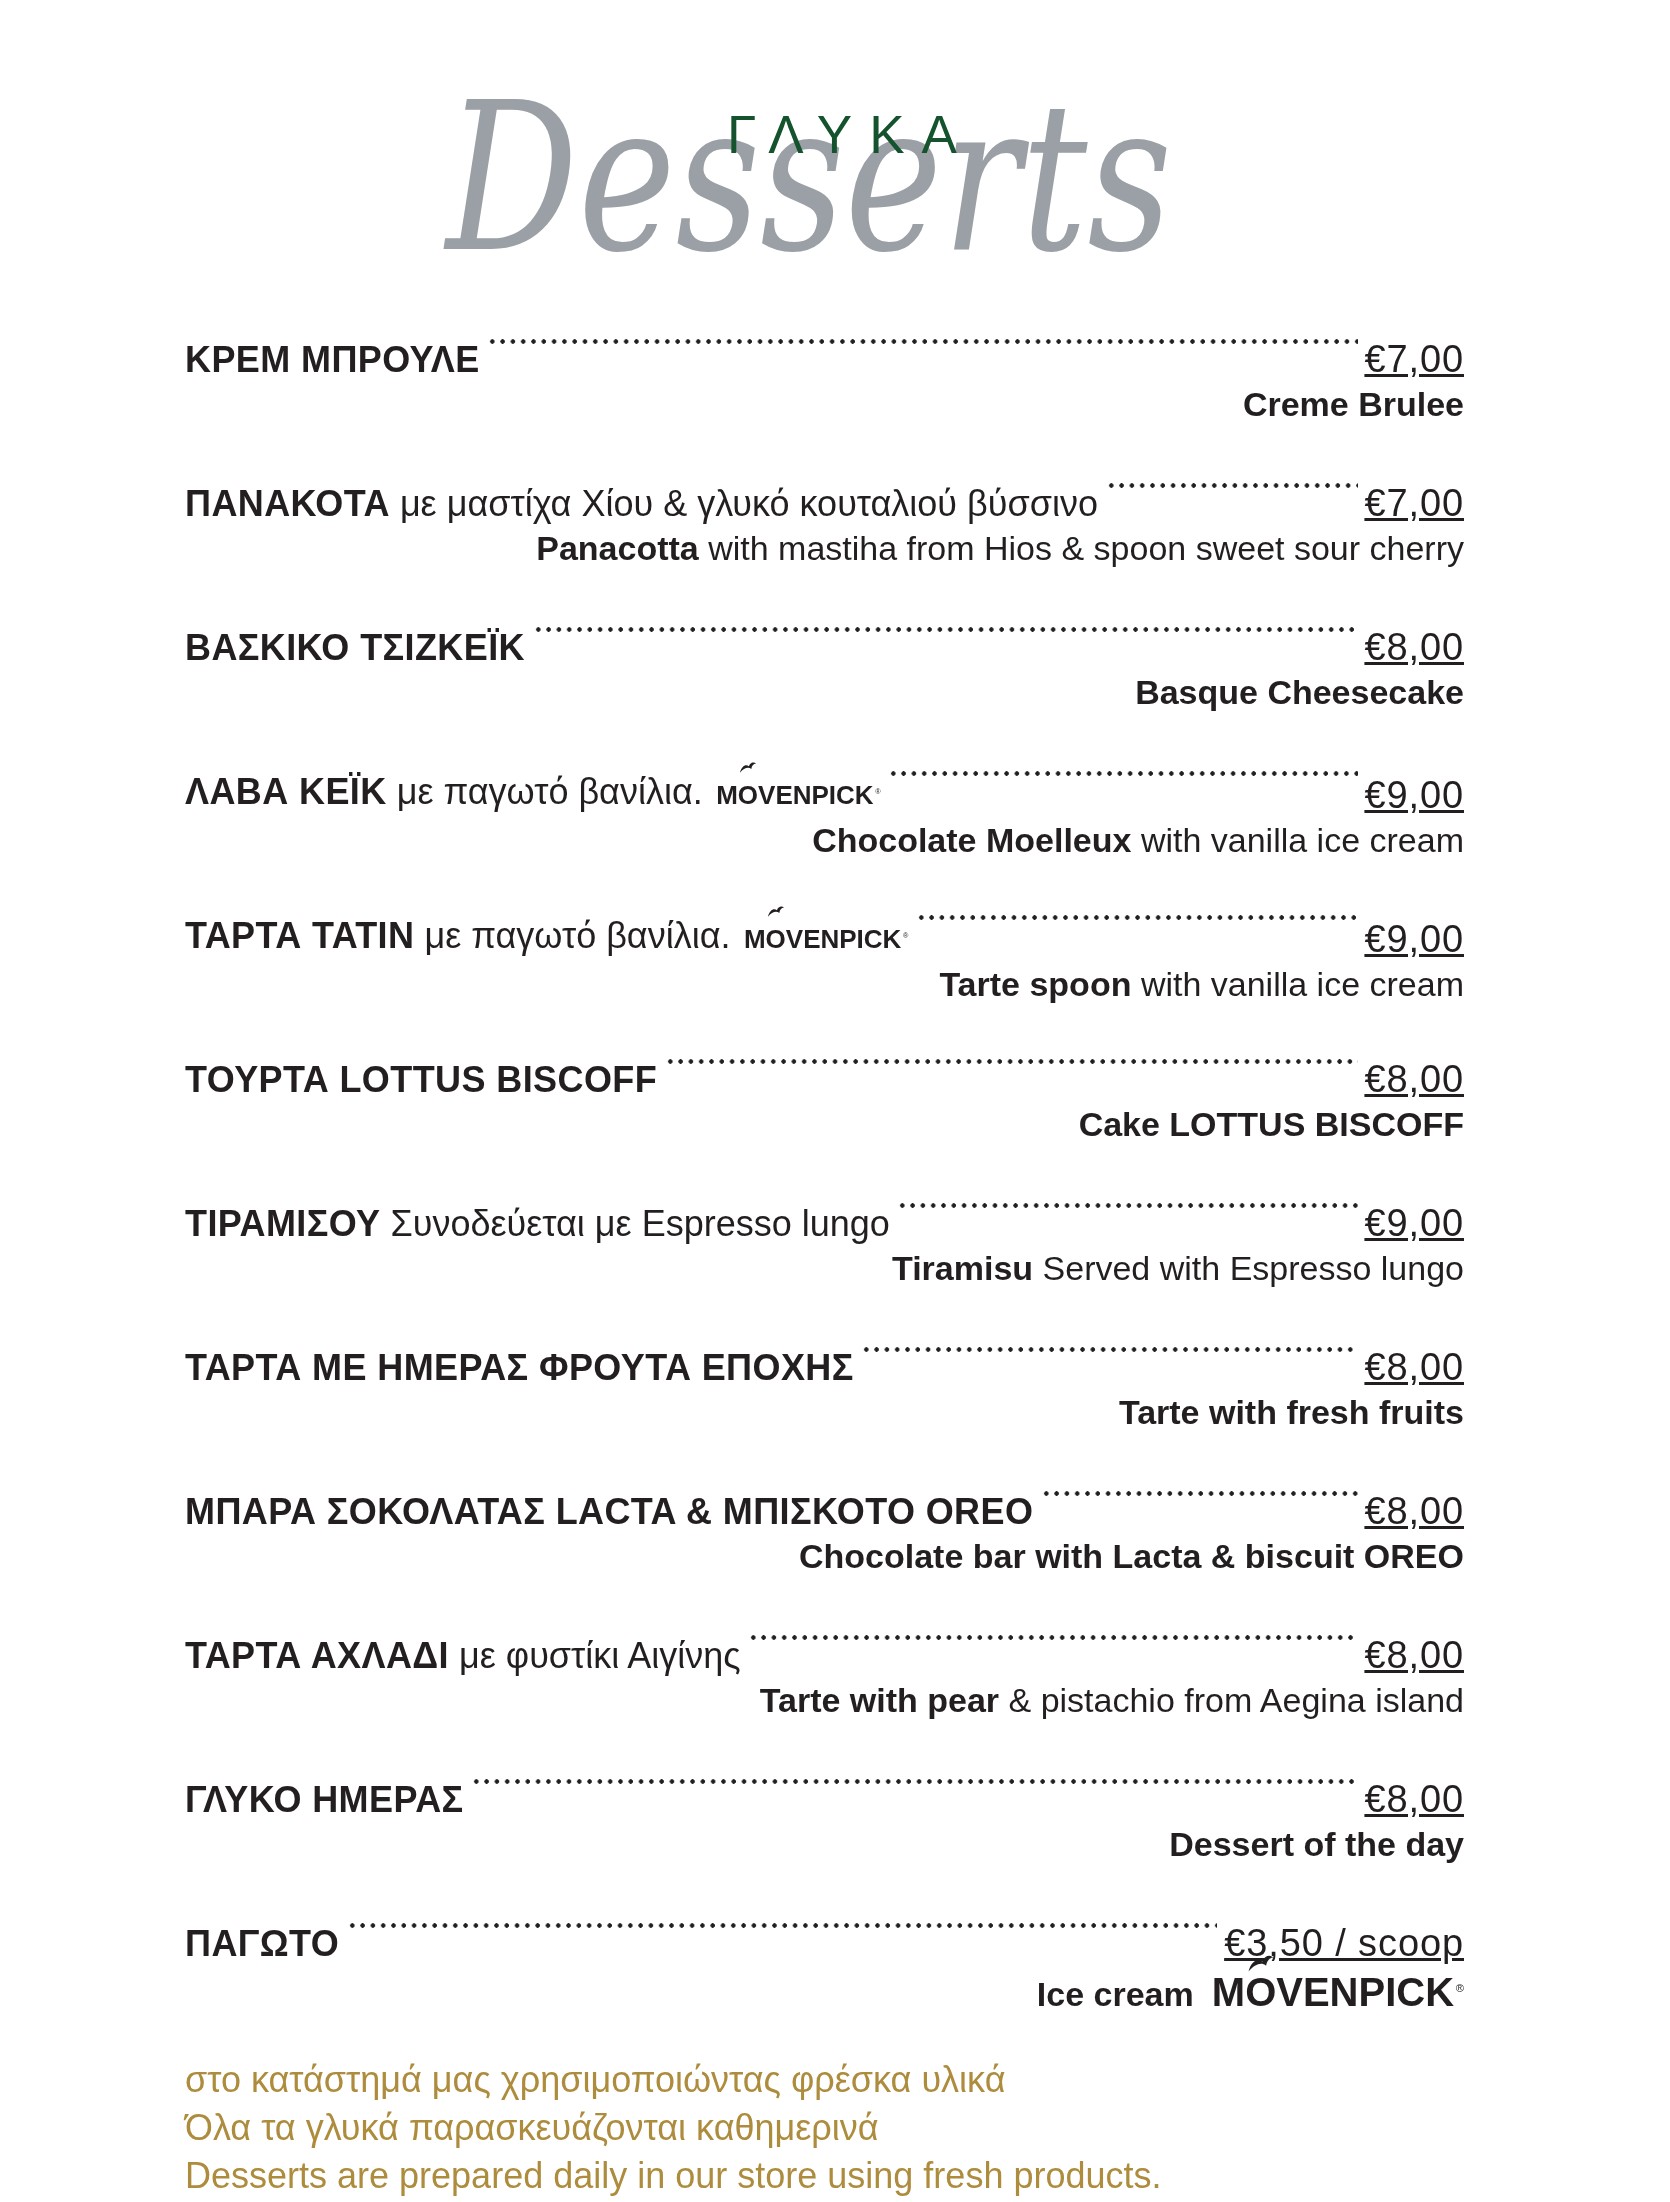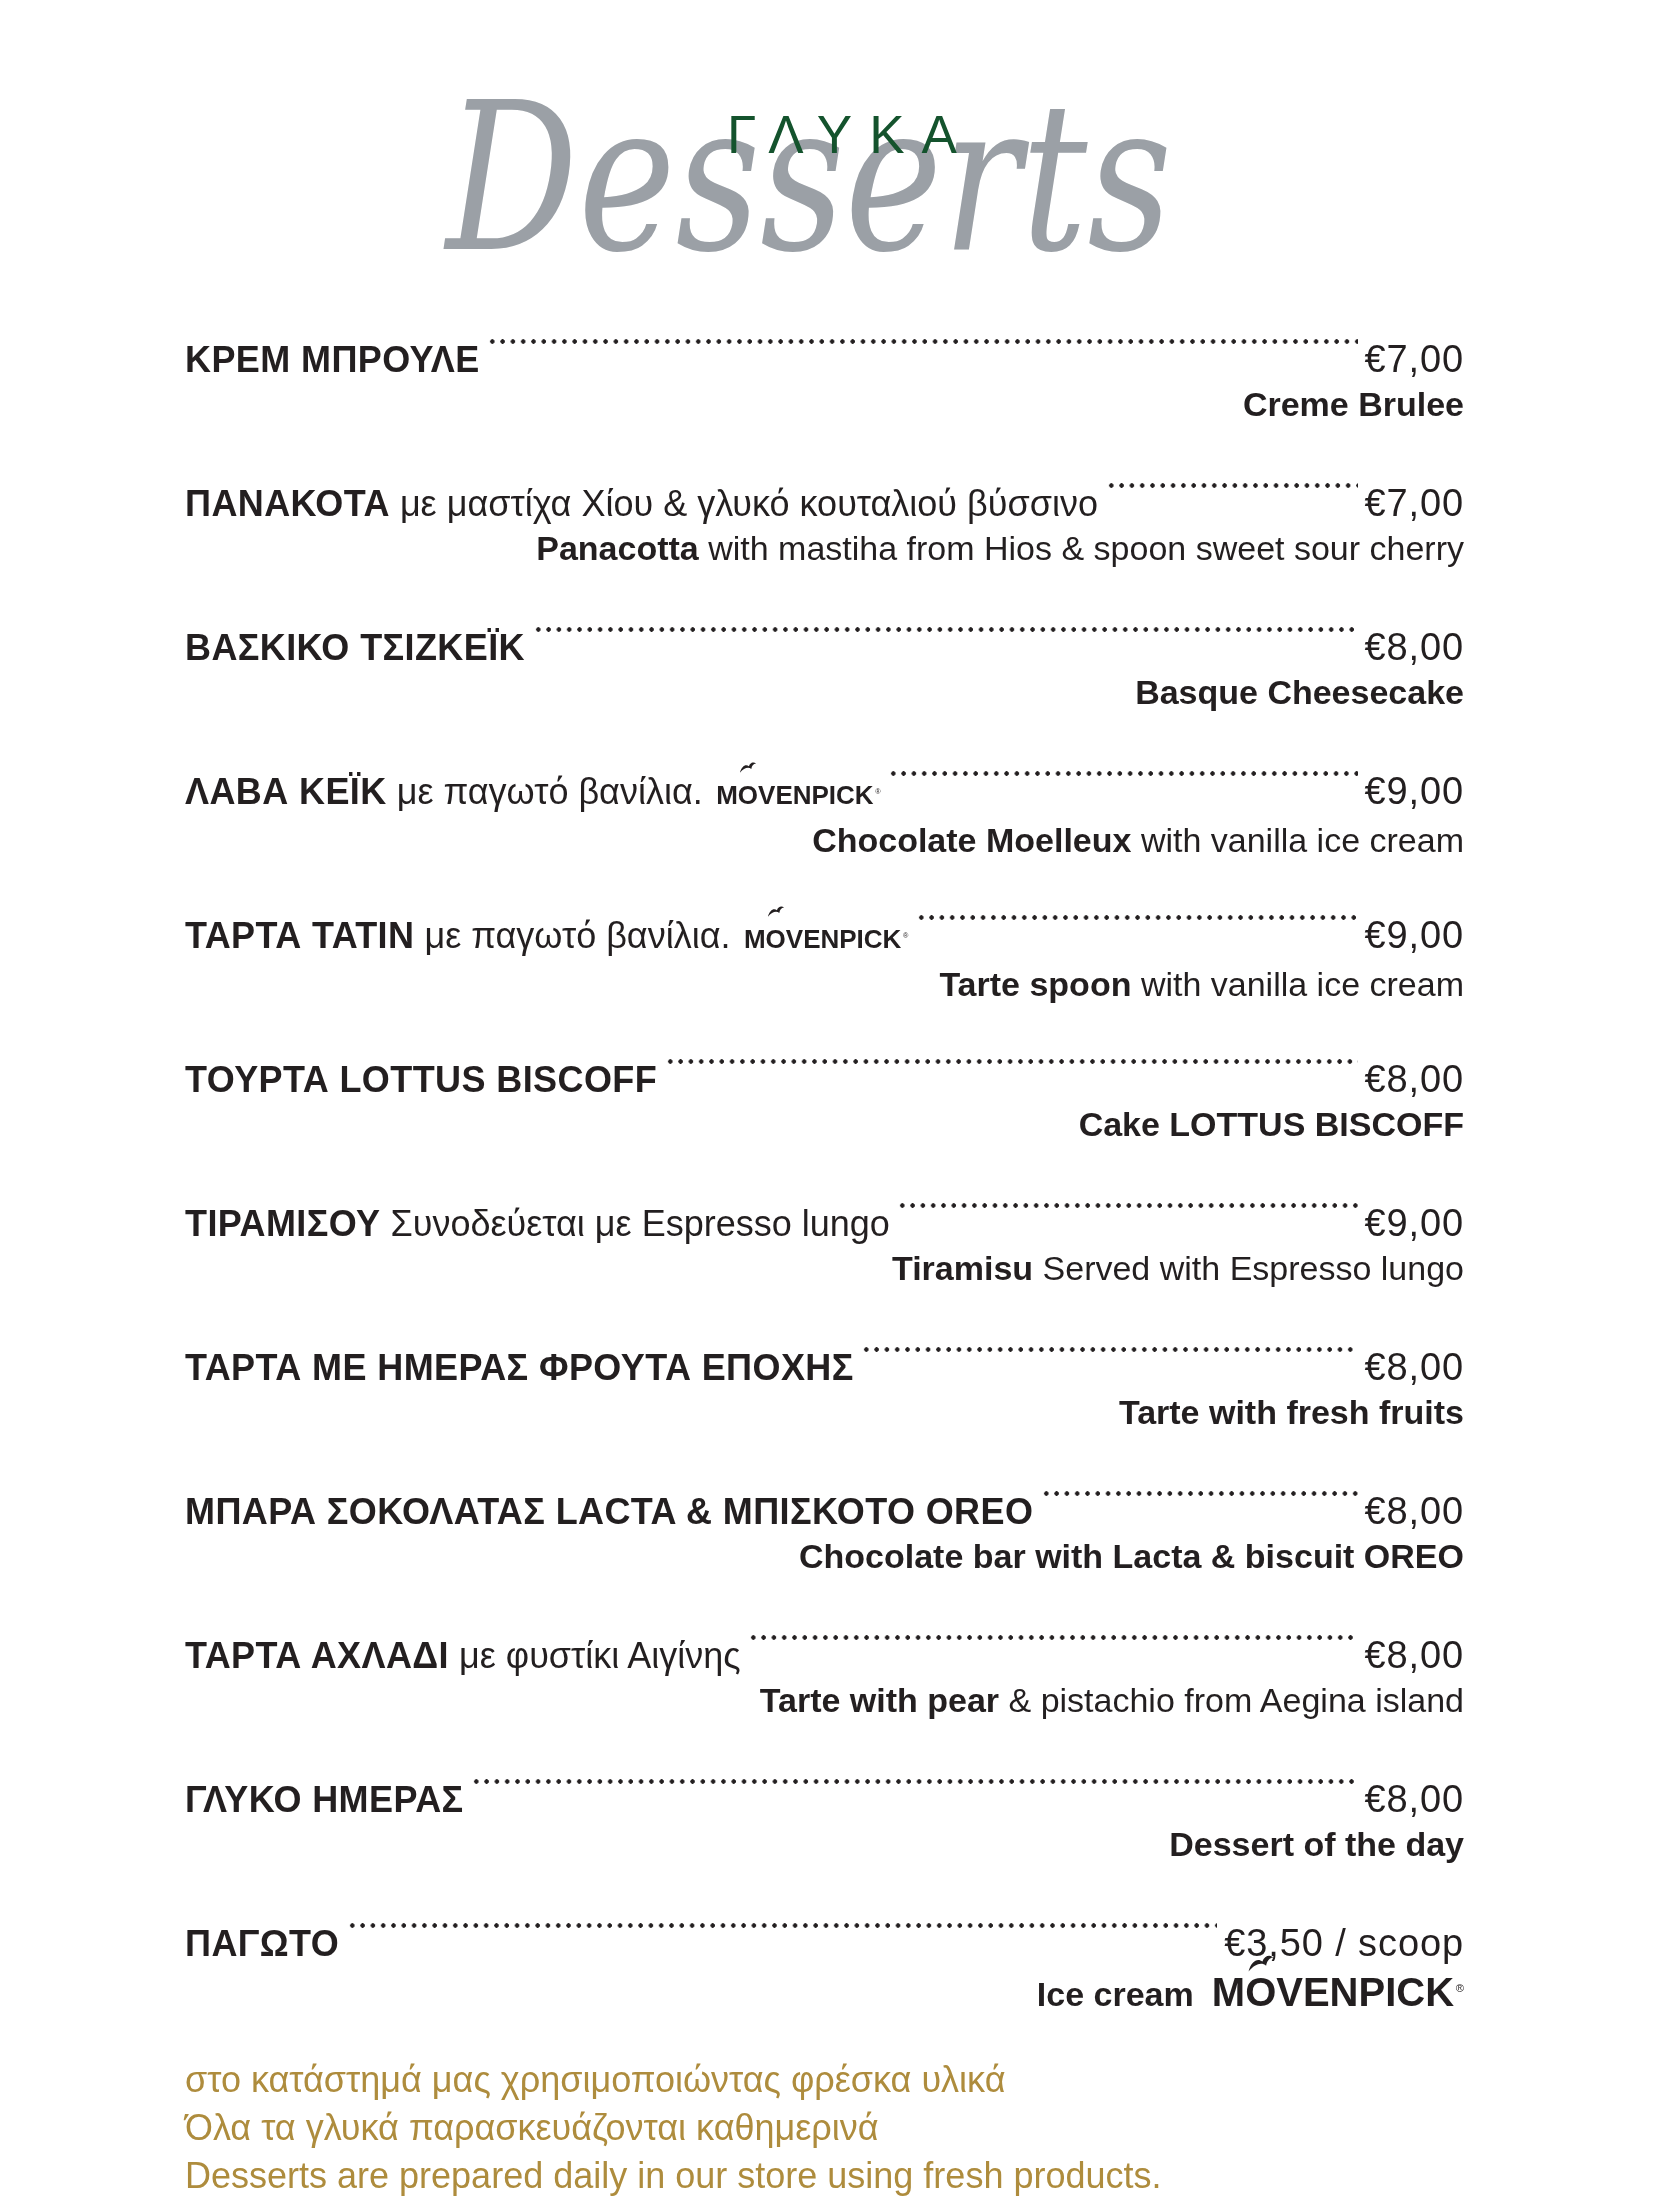--- a/index.html
+++ b/index.html
@@ -46,41 +46,42 @@
   
   .menu {
     position: absolute;
     top: 293px;
     left: 185px;
     width: 1279px;
   }
   .item { height: 144px; }
   .row1 {
     display: flex;
-    align-items: flex-start;
+    align-items: flex-end;
     font-size: 36px;
     line-height: 45px;
     white-space: nowrap;
   }
   .row1 .left b { font-weight: 700; letter-spacing: 0.4px; }
   .row1 .left .lt { font-weight: 400; }
   .dots {
     flex: 1 1 17px;
     min-width: 13.8px;
     height: 8.6px;
     margin: 0 6.9px 0 8.6px;
     align-self: baseline;
     background: radial-gradient(circle at 4.3px 4.3px, #231F20 1.9px, transparent 2.4px) repeat-x left center;
     background-size: 10.3px 8.6px;
   }
   .price {
     font-weight: 400;
     font-size: 38px;
     letter-spacing: 0.9px;
     white-space: nowrap;
+    text-decoration: underline;
   }
   .row2 { font-size: 34px; line-height: 41px; margin-top: 1.7px; white-space: nowrap; text-align: right; }
   .row2 b { font-weight: 700; }
   .row2 .lt { font-weight: 400; }
 
   
   .mvp {
     font-weight: 700;
     font-size: 26px;
     letter-spacing: 0;

